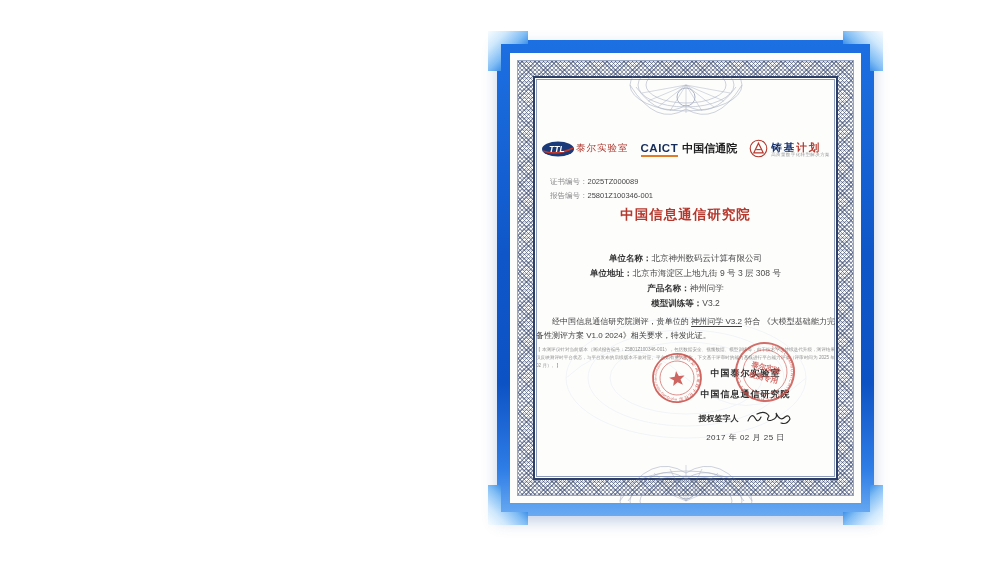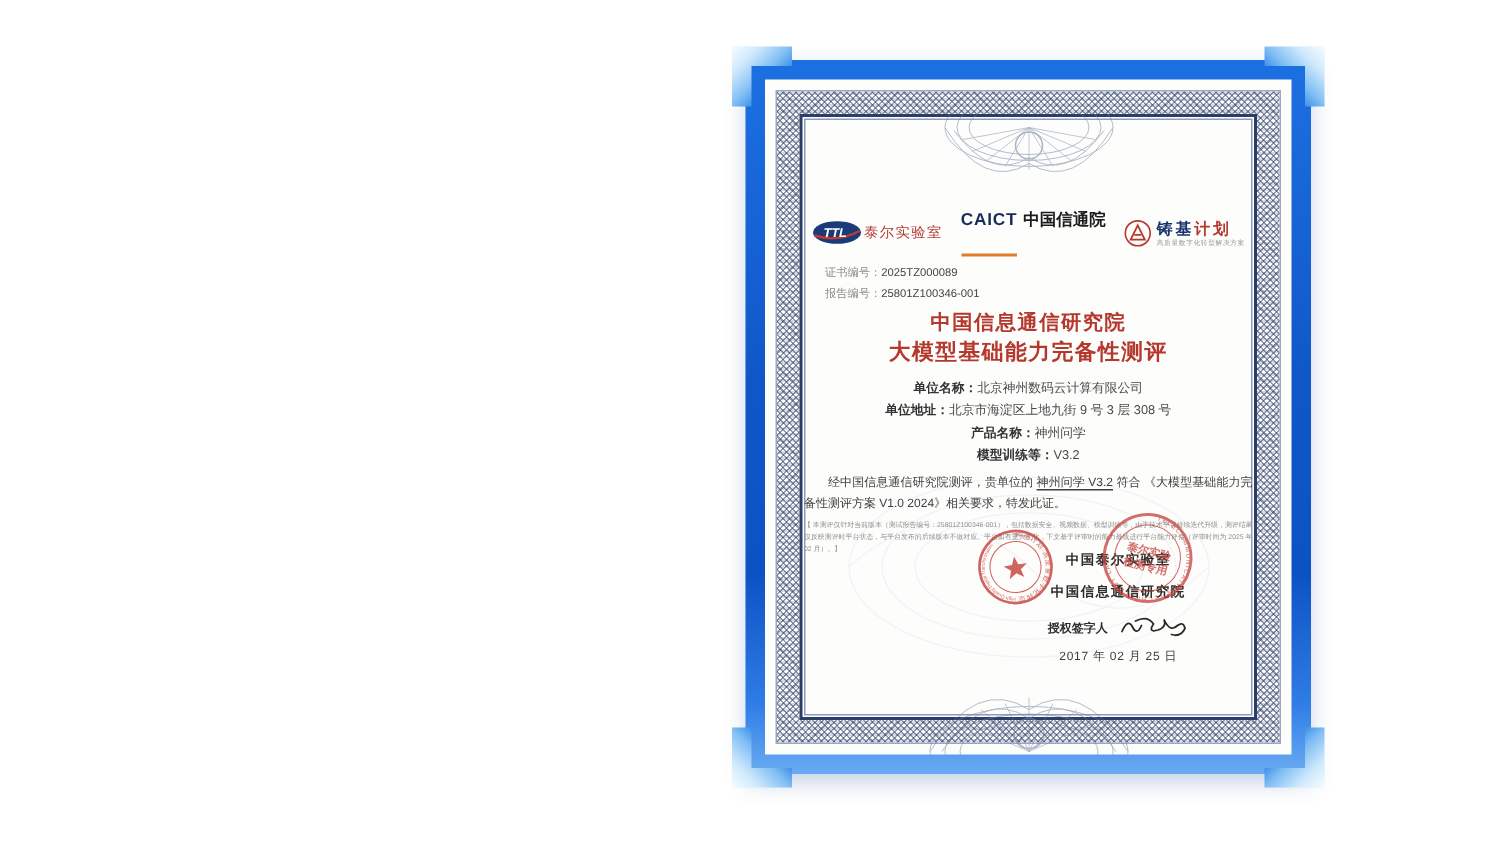--- a/index.html
+++ b/index.html
@@ -48,21 +48,21 @@
   .orn-bottom { position:absolute; left:50%; bottom:-6px; transform:translateX(-50%); opacity:.8; }
   .watermark { position:absolute; left:50%; top:250px; transform:translateX(-50%); opacity:.5; }
 
   
   .logo-row { position:absolute; left:0; right:0; top:86px; display:flex;
               justify-content:center; align-items:center; gap:12px; }
   .ttl-logo { display:flex; align-items:center; gap:1px; }
   .ttl-name { color:#b03a30; font-weight:400; font-size:9.5px; letter-spacing:1px; }
   .caict-logo { display:flex; align-items:baseline; gap:4px; }
   .caict-abbr { font-size:11.5px; font-weight:700; color:#152c5b; letter-spacing:.5px;
-                border-bottom:2px solid #e07b28; padding-bottom:16px; }
+                border-bottom:2px solid #e07b28; padding-bottom:1px; }
   .caict-name { font-size:11px; font-weight:700; color:#1c1c1c; }
   .zhuji-logo { display:flex; align-items:flex-end; gap:3px; }
   .zhuji-txt { display:flex; flex-direction:column; line-height:1.1; }
   .zhuji-title { font-size:10.5px; font-weight:700; letter-spacing:2px; }
   .zhuji-title .dark { color:#15306b; } .zhuji-title .red { color:#b5382d; }
   .zhuji-sub { font-size:4.5px; color:#9a9a9a; letter-spacing:.4px; }
 
   
   .numline { position:absolute; left:40px; font-size:7.5px; color:#454545; }
   .numline .lab { color:#8a8a8a; }
@@ -192,21 +192,20 @@
         </div>
 
         <div class="numline num1">
           <span class="lab">证书编号：</span><span>2025TZ000089</span>
         </div>
         <div class="numline num2">
           <span class="lab">报告编号：</span><span>25801Z100346-001</span>
         </div>
 
         <div class="title1">中国信息通信研究院</div>
-        <div class="title2">大模型基础能力完备性测评</div>
 
         <div class="fields">
           <div class="frow"><b>单位名称：</b><span>北京神州数码云计算有限公司</span></div>
           <div class="frow"><b>单位地址：</b><span>北京市海淀区上地九街 9 号 3 层 308 号</span></div>
           <div class="frow"><b>产品名称：</b><span>神州问学</span></div>
           <div class="frow"><b>模型训练等：</b><span>V3.2</span></div>
         </div>
 
         <div class="body-par">
           <span>经中国信息通信研究院测评，贵单位的</span>

